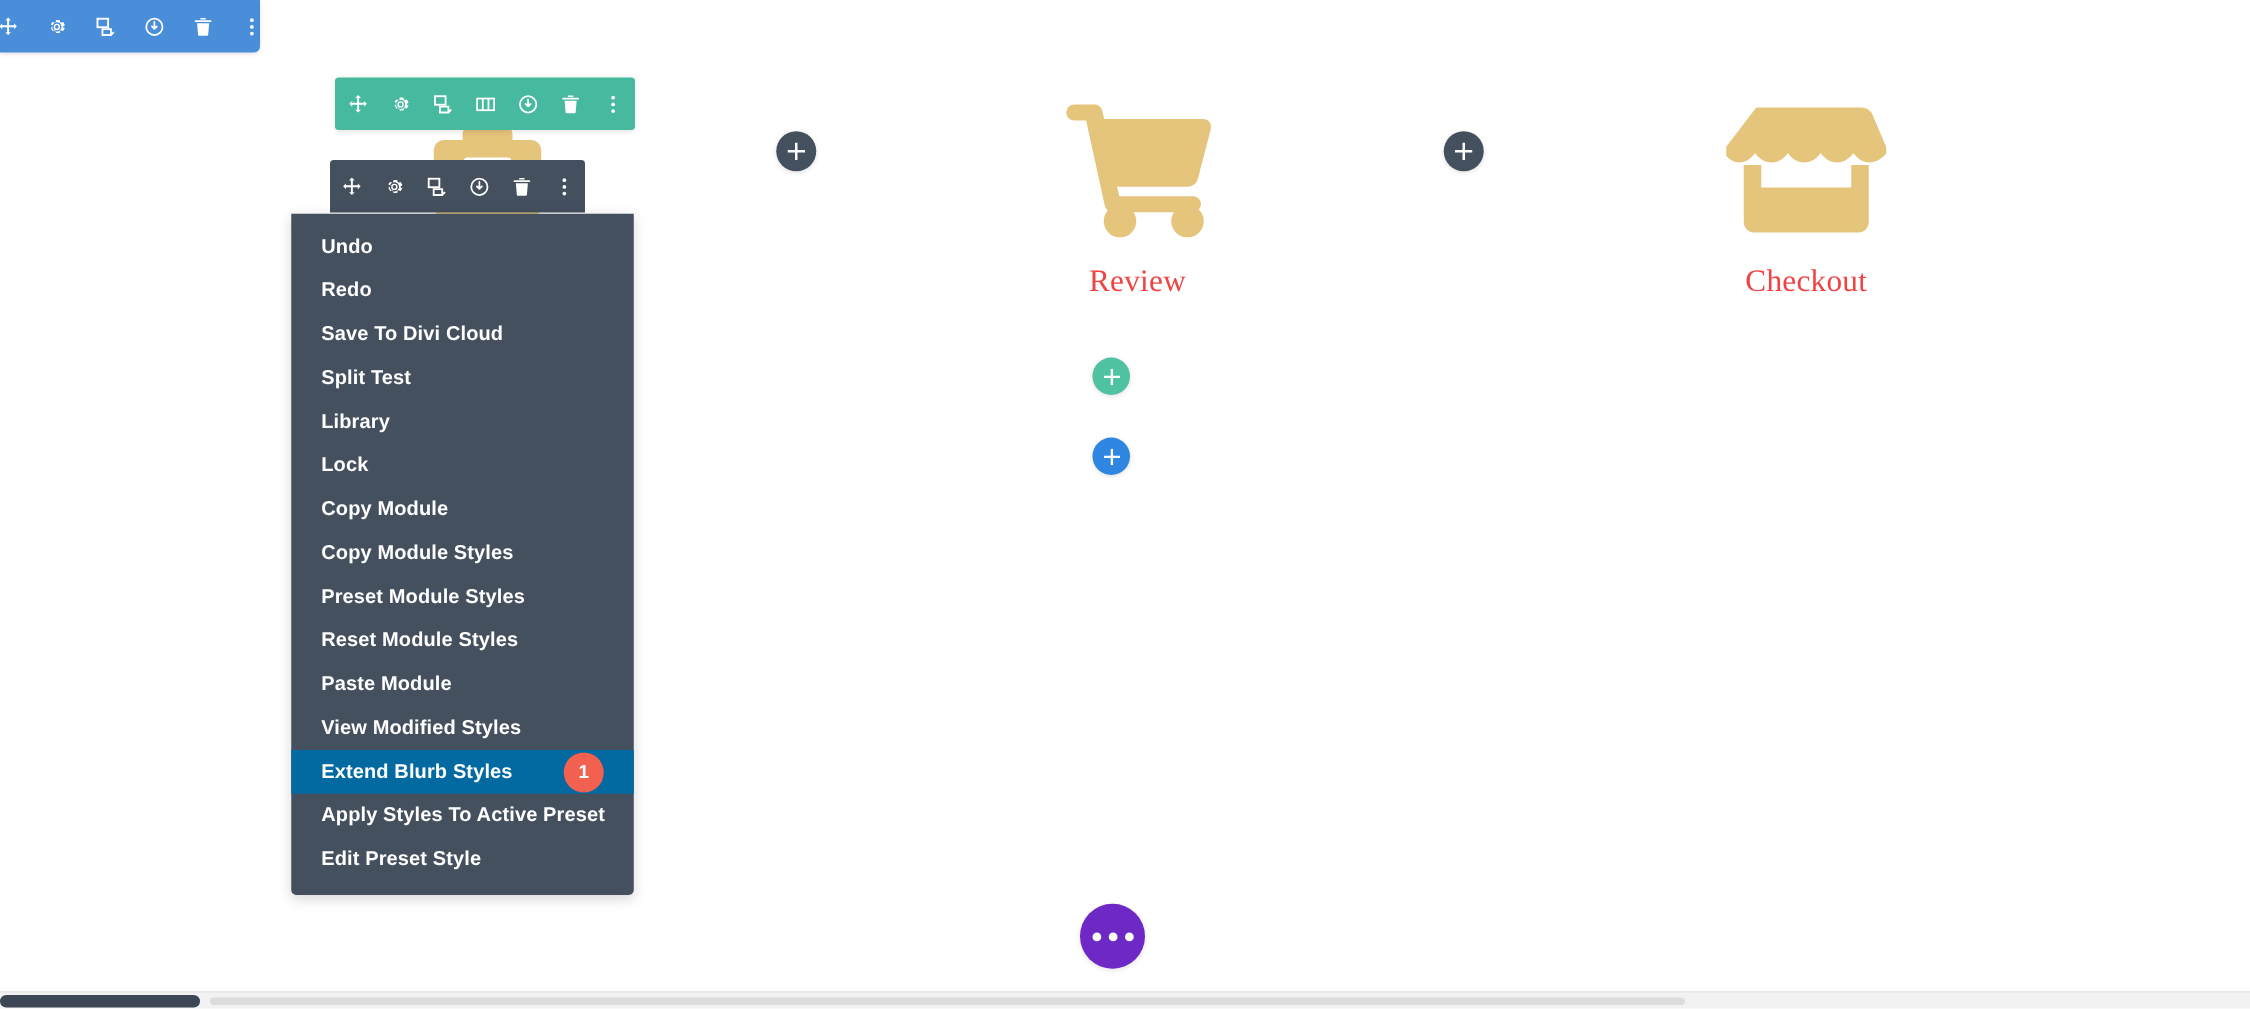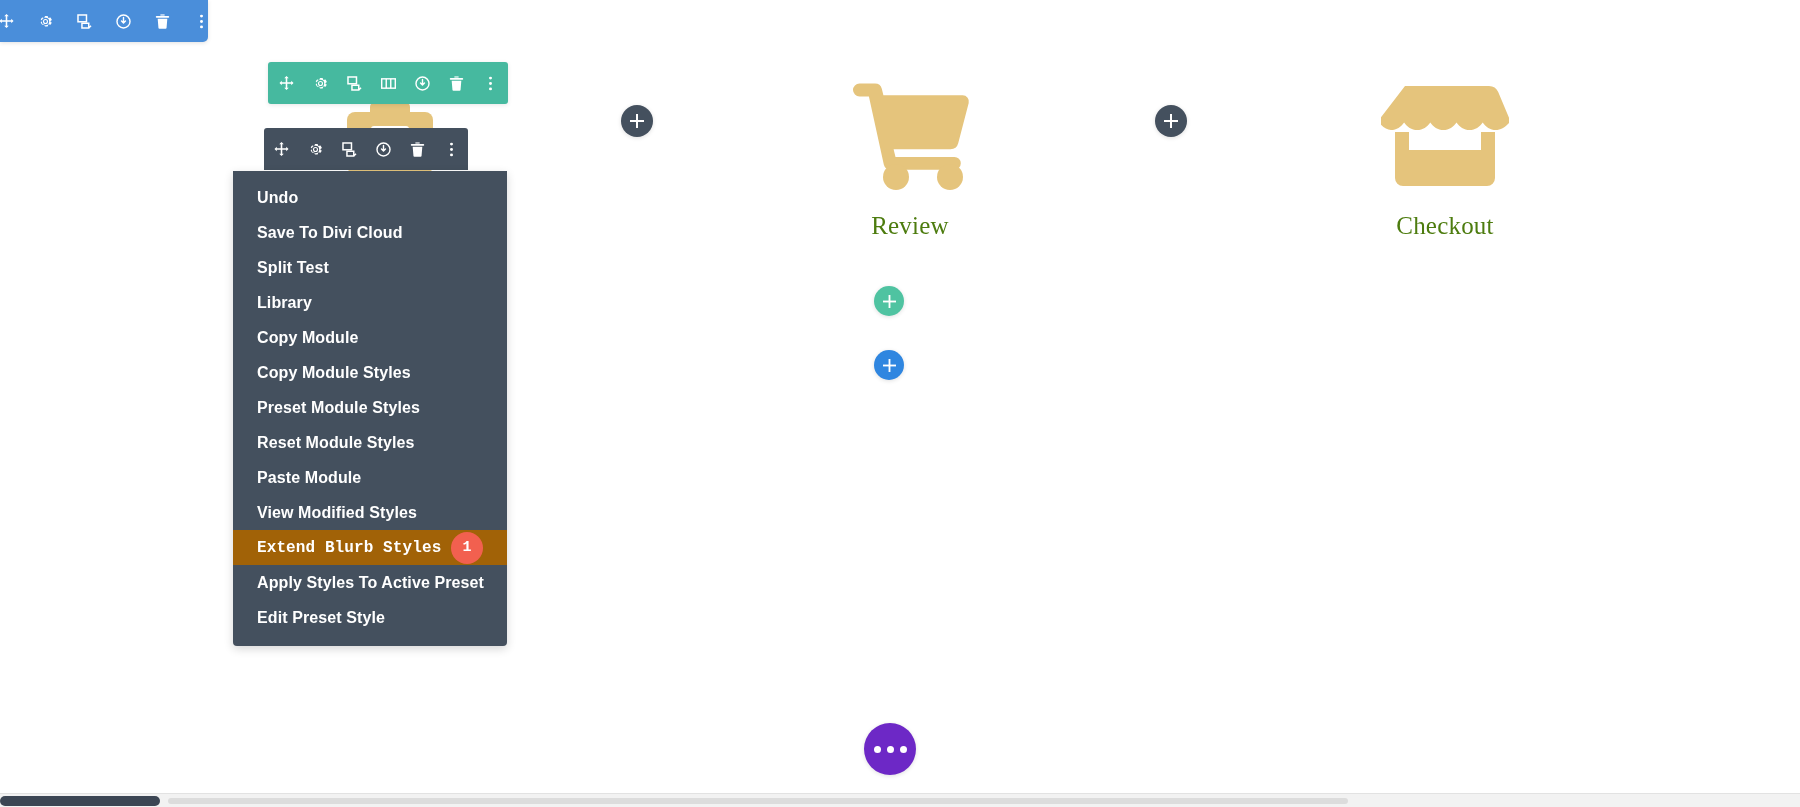--- a/index.html
+++ b/index.html
@@ -104,22 +104,21 @@
     align-items: center;
     padding: 0 22px 0 24px;
     color: #ffffff;
     font-size: 16px;
     font-weight: 600;
     letter-spacing: 0.1px;
     white-space: nowrap;
     cursor: pointer;
   }
   .menu-item.is-active {
-    background: #a16207;
-    font-family: Liberation Mono, monospace;
+    background: #0369a1;
   }
   .menu-badge {
     position: absolute;
     right: 24px;
     top: 50%;
     transform: translateY(-50%);
     width: 32px;
     height: 32px;
     border-radius: 50%;
     background: #f2604f;
@@ -148,21 +147,21 @@
     height: 112px;
     display: flex;
     align-items: center;
     justify-content: center;
   }
   .blurb-icon svg { display: block; }
   .blurb-label {
     margin-top: 22px;
     font-family: "Liberation Serif", serif;
     font-size: 25px;
-    color: #4d7c0f;
+    color: #ef4444;
     letter-spacing: 0.2px;
   }
 
   
   .hidden-blurb {
     position: absolute;
     left: 330px;
     top: 96px;
     width: 120px;
     height: 100px;
@@ -420,27 +419,33 @@
           <circle cx="12" cy="19.6" r="2.1"></circle>
         </svg>
     </span>
   </div>
 
   <div class="dropdown" id="dropdown-menu">
       <div class="menu-item">
         <span>Undo</span>
       </div>
       <div class="menu-item">
+        <span>Redo</span>
+      </div>
+      <div class="menu-item">
         <span>Save To Divi Cloud</span>
       </div>
       <div class="menu-item">
         <span>Split Test</span>
       </div>
       <div class="menu-item">
         <span>Library</span>
+      </div>
+      <div class="menu-item">
+        <span>Lock</span>
       </div>
       <div class="menu-item">
         <span>Copy Module</span>
       </div>
       <div class="menu-item">
         <span>Copy Module Styles</span>
       </div>
       <div class="menu-item">
         <span>Preset Module Styles</span>
       </div>

